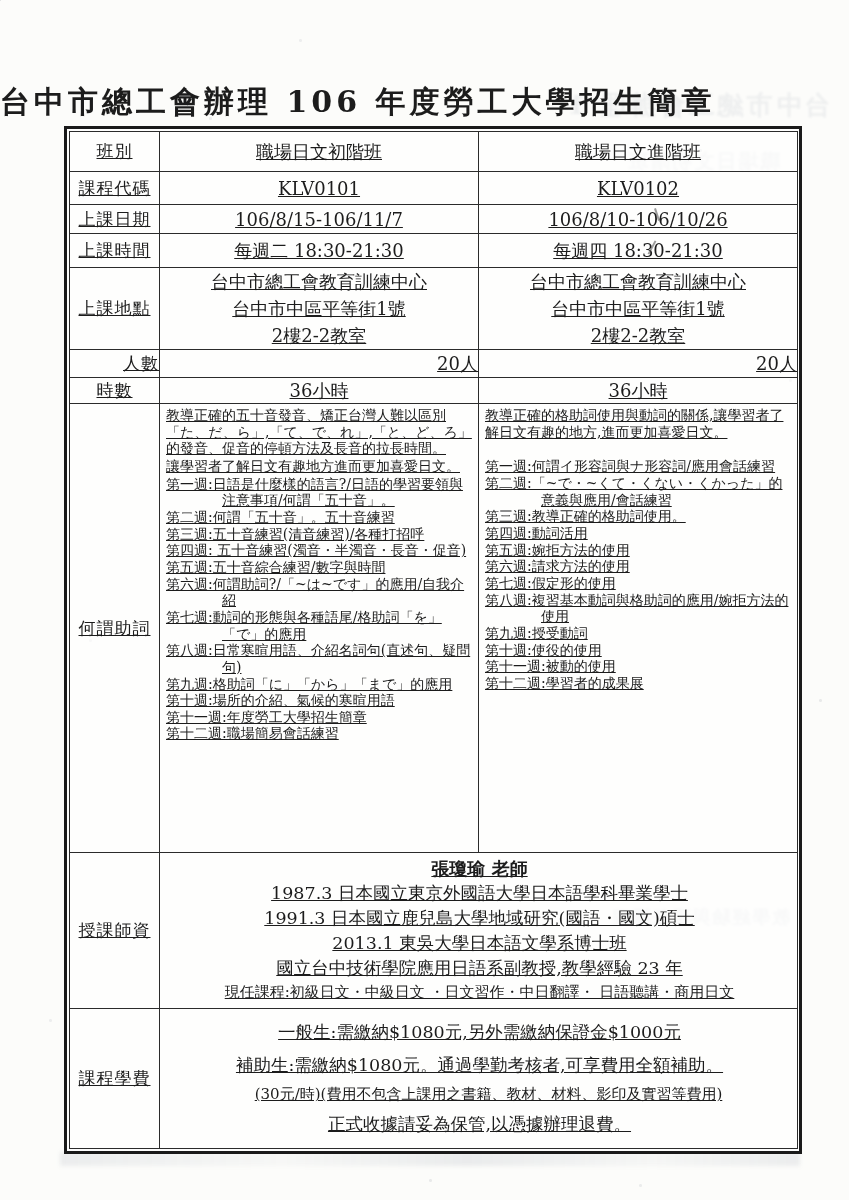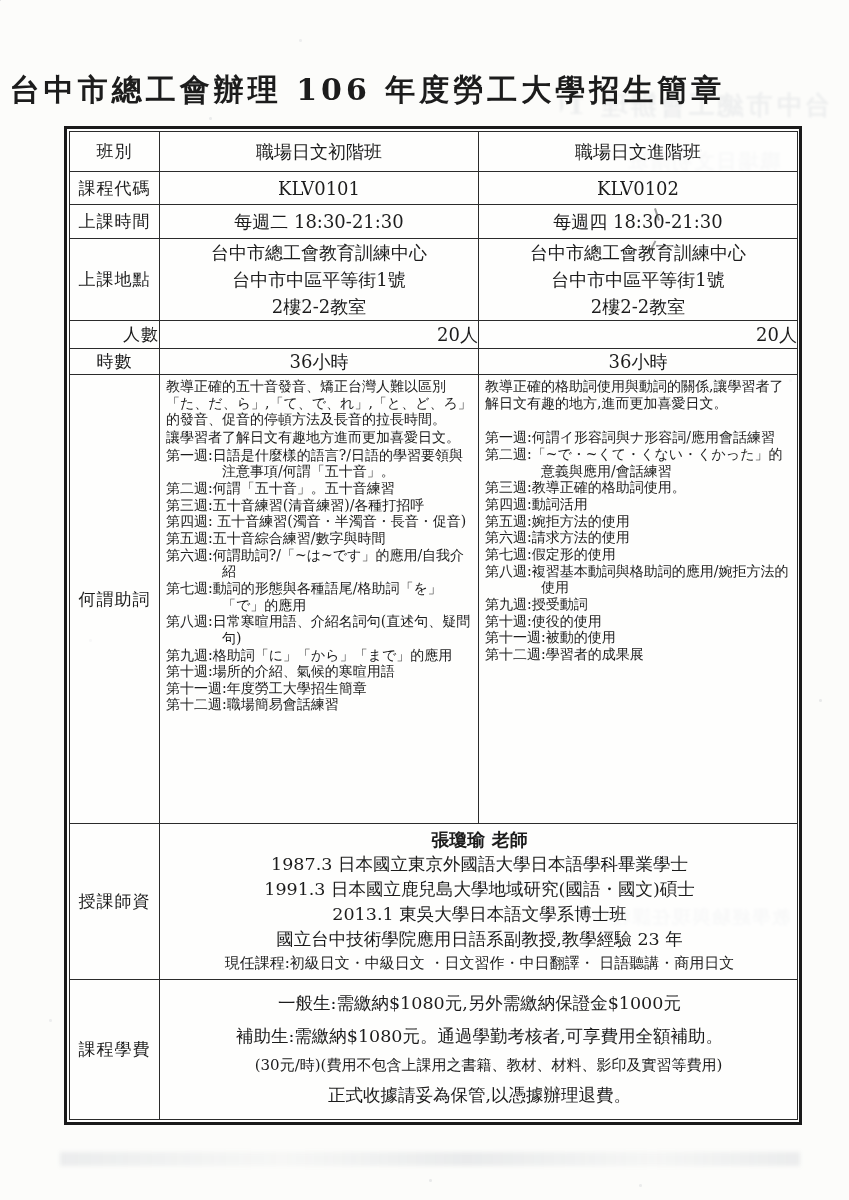--- a/index.html
+++ b/index.html
@@ -29,26 +29,26 @@
   }
   .ghost.g-title{ left:560px; top:88px; width:270px; font-size:26px; font-weight:700; letter-spacing:3px;}
   .ghost.g-row1{ left:500px; top:148px; width:280px; font-size:20px; font-weight:700; letter-spacing:2px;}
   .ghost.g-mid{ left:470px; top:905px; width:320px; font-size:18px; font-weight:700; letter-spacing:2px;}
   .ghost-band{
     position:absolute; left:60px; top:1152px; width:740px; height:14px;
     background:linear-gradient(90deg, rgba(90,105,130,.10), rgba(90,105,130,.03) 30%, rgba(90,105,130,.11) 55%, rgba(90,105,130,.04) 80%, rgba(90,105,130,.10));
     filter:blur(2px); pointer-events:none;
   }
   .doc-title{
-    position:absolute; left:0; top:70px; width:735px;
-    text-align:center; font-size:30px; font-weight:600; letter-spacing:4px;
+    position:absolute; left:0; top:82px; width:735px;
+    text-align:left; font-size:30px; font-weight:600; letter-spacing:4px;
   }
   .table-outer{
     position:absolute; left:64px; top:126px; width:738px;
-    border:3px solid #1a1a1a; padding:2px; background:rgba(255,255,255,.6);
+    border:3px solid #1a1a1a; padding:2px; background:rgba(255,255,255,.6);text-decoration:underline;
   }
   table.tbl{ border-collapse:collapse; width:100%; table-layout:fixed; }
   .tbl td{ border:1px solid #2b2b2b; vertical-align:middle; overflow:hidden; }
   col.c-label{ width:90px; }
   col.c-a{ width:319px; }
   col.c-b{ width:319px; }
   td.lbl{ text-align:center; font-size:17px; letter-spacing:1px; }
   td.val{ text-align:center; font-size:18px; }
   tr.r1  td{ height:40px; }
   tr.r2  td{ height:33px; }
@@ -103,20 +103,25 @@
       <td class="val">職場日文初階班</td>
       <td class="val">職場日文進階班</td>
     </tr>
 
     <tr class="r2">
       <td class="lbl">課程代碼</td>
       <td class="val">KLV0101</td>
       <td class="val">KLV0102</td>
     </tr>
 
+    <tr class="r3">
+      <td class="lbl">上課日期</td>
+      <td class="val">106/8/15-106/11/7</td>
+      <td class="val">106/8/10-106/10/26</td>
+    </tr>
 
     <tr class="r4">
       <td class="lbl">上課時間</td>
       <td class="val">每週二 18:30-21:30</td>
       <td class="val">每週四 18:30-21:30</td>
     </tr>
 
     <tr class="r5">
       <td class="lbl">上課地點</td>
       <td class="val">

